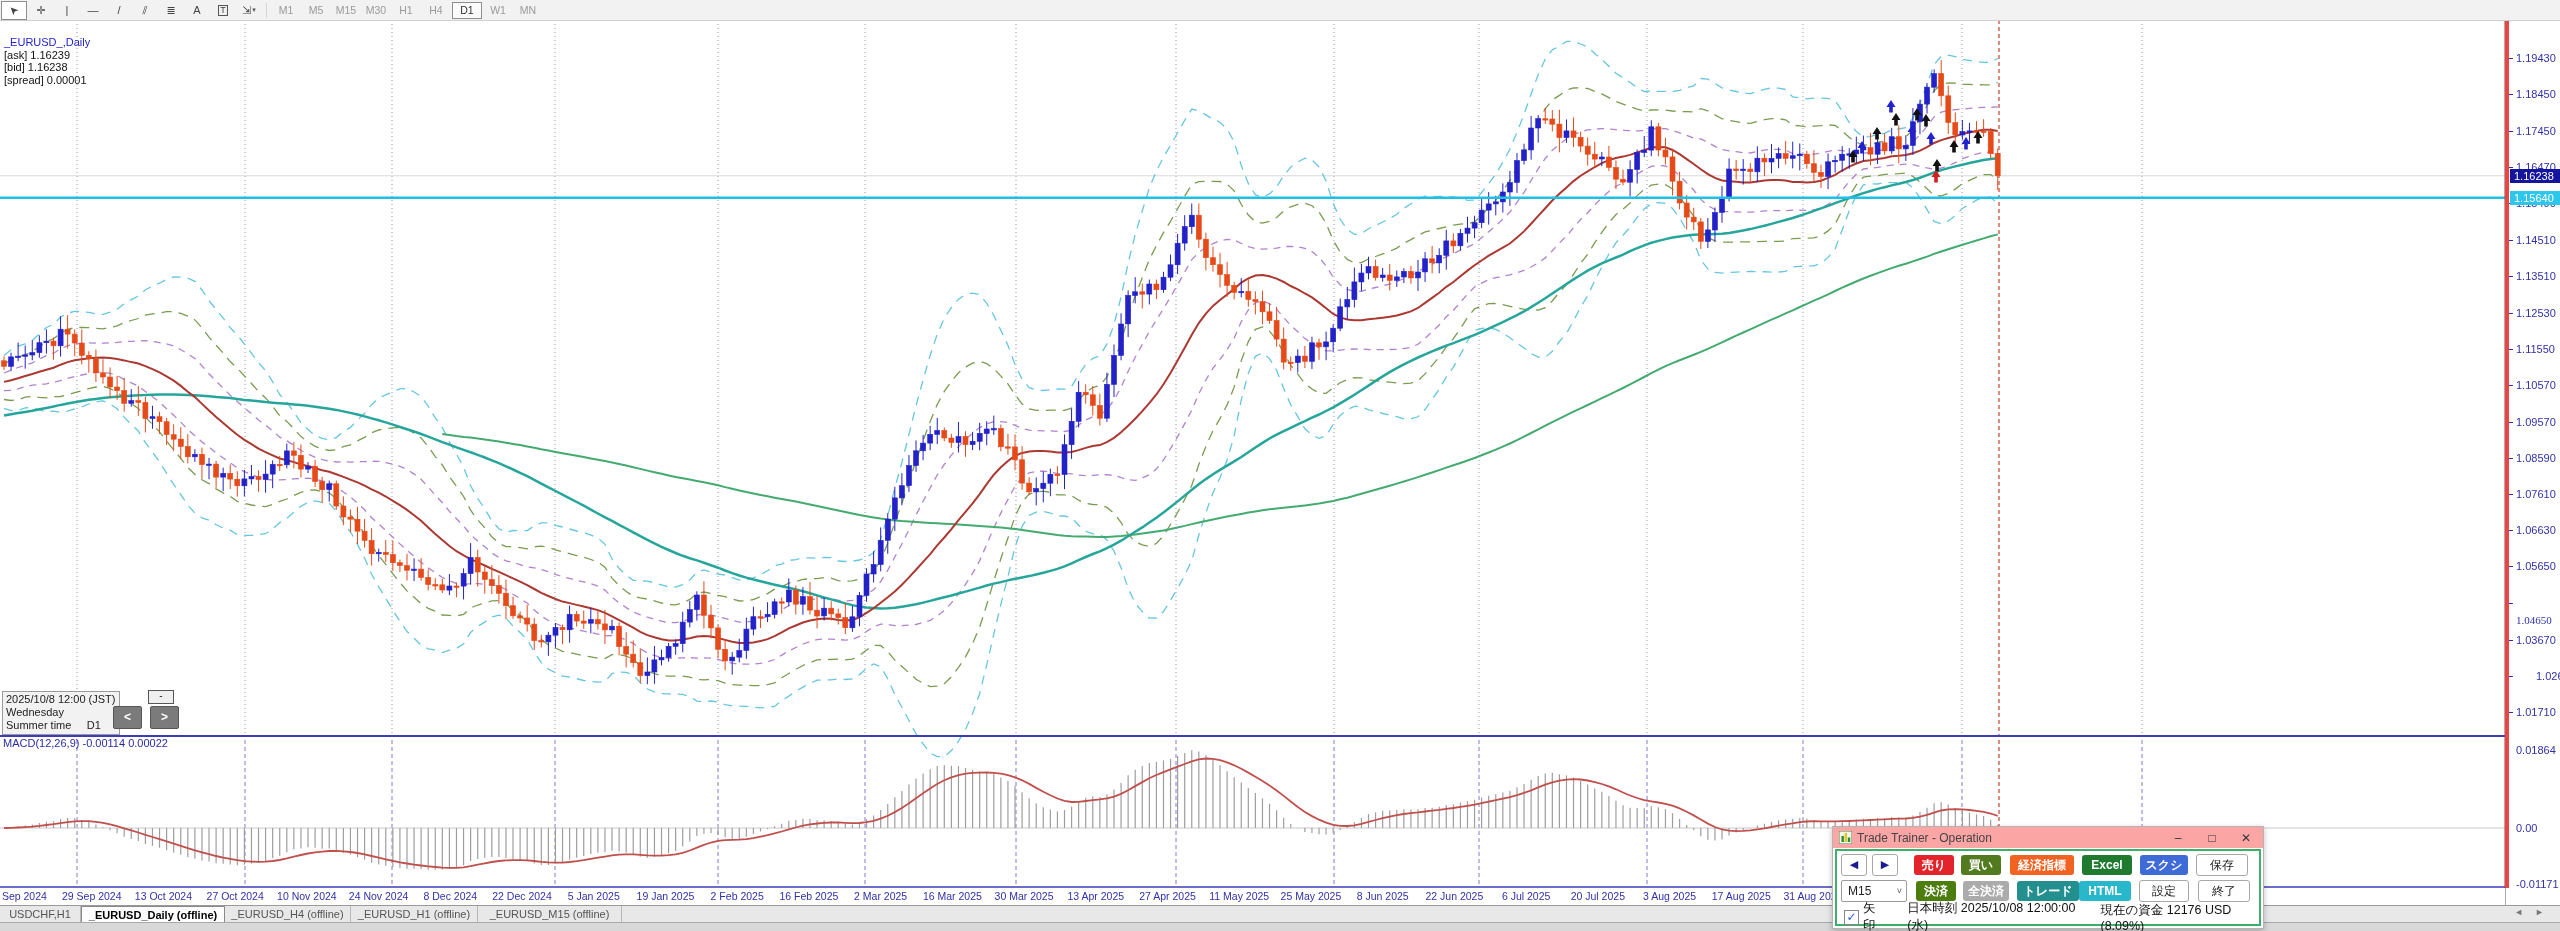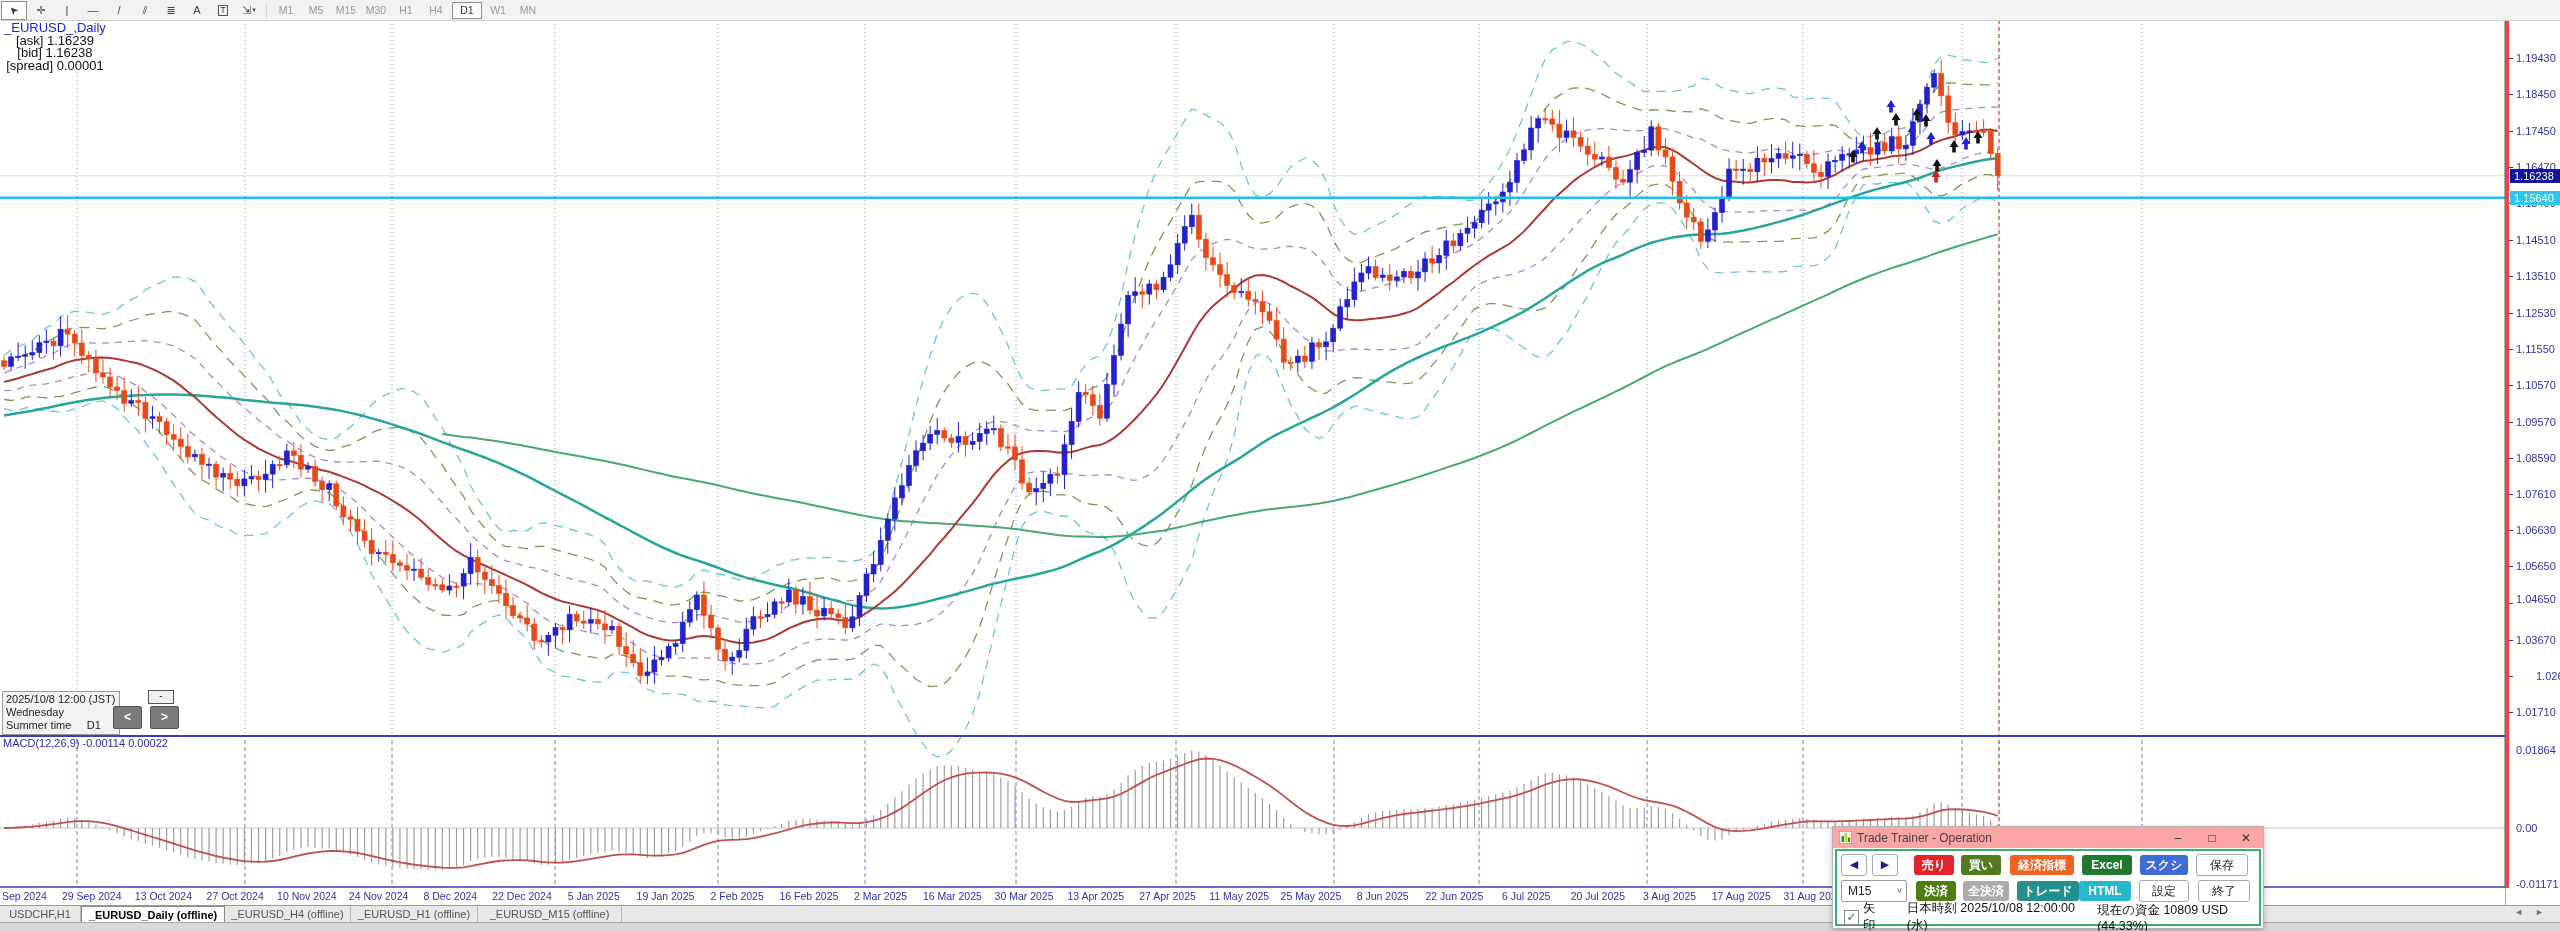--- a/index.html
+++ b/index.html
@@ -15,21 +15,21 @@
   .tool.rot .g{transform:rotate(-135deg);}
   .tool.boxed .g{border:1px solid #555;font-size:9px;line-height:9px;padding:0 1px;}
   .tool .dd{font-size:7px;color:#555;margin-left:1px;}
   .tb-sep{width:1px;height:15px;background:#d6d6d6;margin:0 4px;}
   .tf-btn{min-width:28px;height:16px;line-height:16px;text-align:center;font-size:10.5px;
     color:#9a9a9a;margin:0 1px;}
   .tf-btn.active{color:#333;background:#fbfbfb;border:1px solid #8f8f8f;height:15px;line-height:15px;}
   
   #chart-svg{position:absolute;left:0;top:0;z-index:1;}
   
-  #symbol-info{position:absolute;left:4px;top:22px;z-index:6;font-size:13px;line-height:12.5px;color:#111;text-align:center;}
+  #symbol-info{position:absolute;left:4px;top:36px;z-index:6;font-size:11px;line-height:12.5px;color:#111;}
   #symbol-info .t{color:#2222cc;}
   #info-box{position:absolute;left:2px;top:690px;z-index:6;}
   #info-box .box{position:absolute;left:0;top:1px;width:110px;height:40px;background:#f2f2f2;
     border:1px solid #9a9a9a;font-size:11px;line-height:13px;padding:1px 3px;color:#222;}
   #info-box .mini{position:absolute;left:146px;top:0;width:24px;height:12px;background:#efefef;
     border:1px solid #555;font-size:10px;line-height:9px;text-align:center;color:#222;}
   #info-box .nav{position:absolute;top:16px;width:27px;height:21px;background:#7b7b7b;border:1px solid #565656;
     color:#fff;font-size:12px;font-weight:bold;text-align:center;line-height:20px;border-radius:2px;}
   #macd-label{position:absolute;left:3px;top:737px;z-index:6;font-size:11px;color:#2b2ba8;}
   
@@ -1085,21 +1085,21 @@
       <div class="ptick" style="top: 395.838px;">1.09570</div>
       <div class="ptick-mark" style="top: 438px;"></div>
       <div class="ptick" style="top: 432px;">1.08590</div>
       <div class="ptick-mark" style="top: 474.162px;"></div>
       <div class="ptick" style="top: 468.162px;">1.07610</div>
       <div class="ptick-mark" style="top: 510.325px;"></div>
       <div class="ptick" style="top: 504.325px;">1.06630</div>
       <div class="ptick-mark" style="top: 546.487px;"></div>
       <div class="ptick" style="top: 540.487px;">1.05650</div>
       <div class="ptick-mark" style="top: 583.387px;"></div>
-      <div class="ptick" style="top: 573px;">1.04650</div>
+      <div class="ptick" style="top: 594px; font-family: Liberation Serif, serif;">1.04650</div>
       <div class="ptick-mark" style="top: 619.55px;"></div>
       <div class="ptick" style="top: 613.55px;">1.03670</div>
       <div class="ptick-mark" style="top: 655.712px;"></div>
       <div class="ptick" style="top: 649.712px; margin-left: 20px;">1.02690</div>
       <div class="ptick-mark" style="top: 691.875px;"></div>
       <div class="ptick" style="top: 685.875px;">1.01710</div>
       <div class="phl" style="top: 148.786px; background: rgb(20, 20, 156); color: rgb(255, 255, 255);">1.16238</div>
       <div class="phl" style="top: 170.852px; background: rgb(46, 199, 236); color: rgb(255, 255, 255);">1.15640</div>
       <div class="ptick" style="top: 724px;">0.01864</div>
       <div class="ptick" style="top: 802px;">0.00</div>
@@ -1183,17 +1183,17 @@
           <div class="dbtn" style="background: rgb(41, 183, 204); width: 52px;">HTML</div>
           <div class="dbtn plain" style="margin-left: 8px; width: 48px;">設定</div>
           <div class="dbtn plain" style="margin-left: 9px; width: 50px;">終了</div>
         </div>
       <div id="dlg-status">
         <span class="cb">✓</span>
         <span>矢印</span>
         <span class="sp"></span>
         <span>日本時刻 2025/10/08 12:00:00 (水)</span>
         <span class="sp"></span>
-        <span>現在の資金 10809 USD (44.33%)</span>
+        <span>現在の資金 12176 USD (8.09%)</span>
       </div>
     </div>
   </div>
 </div>
 
 </body></html>

